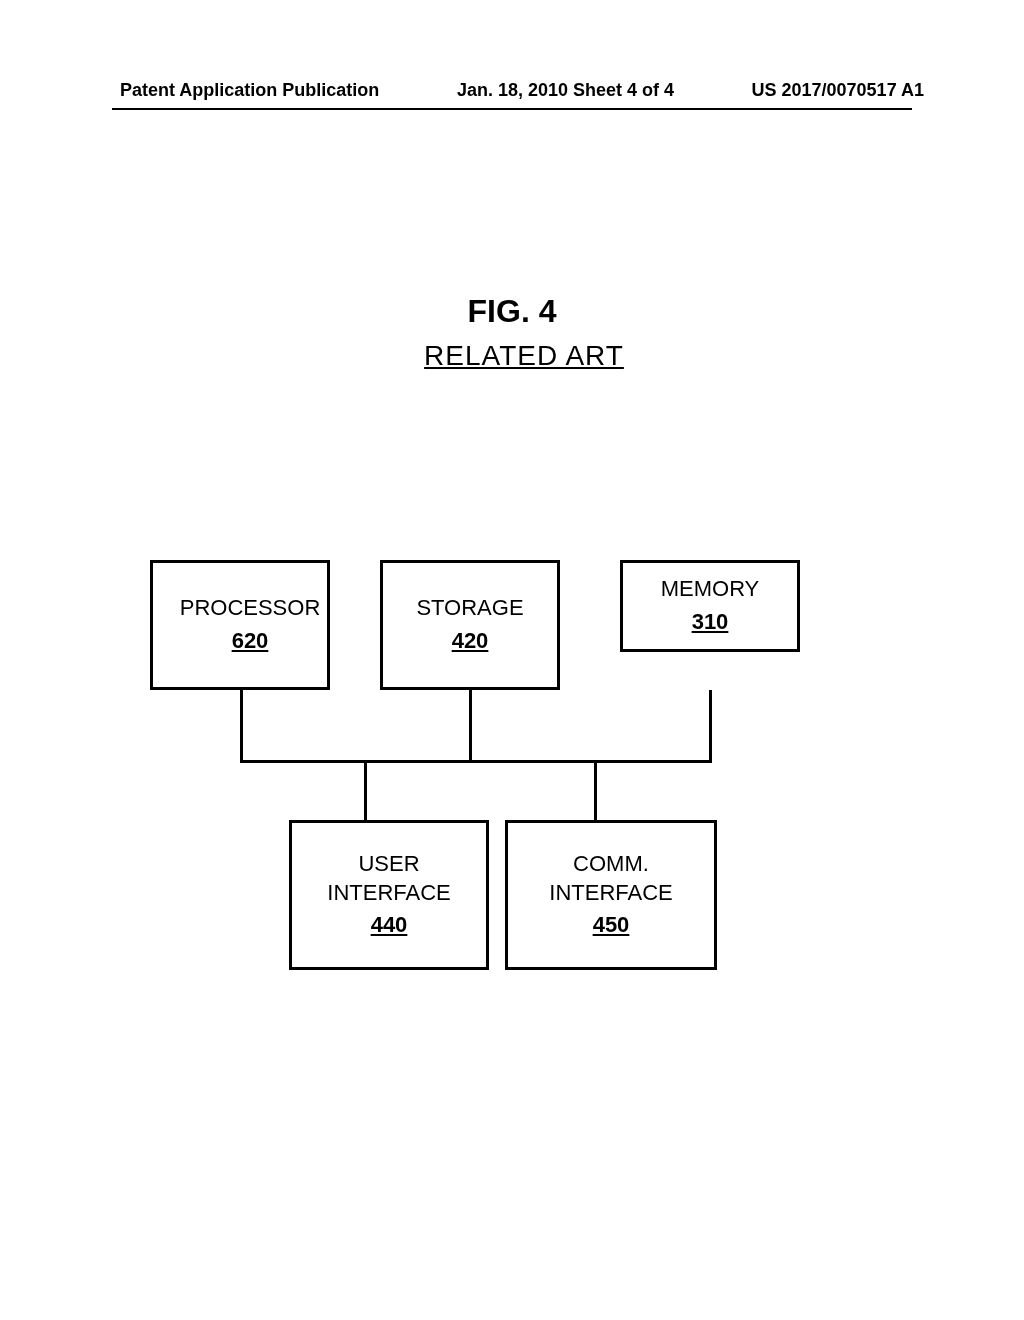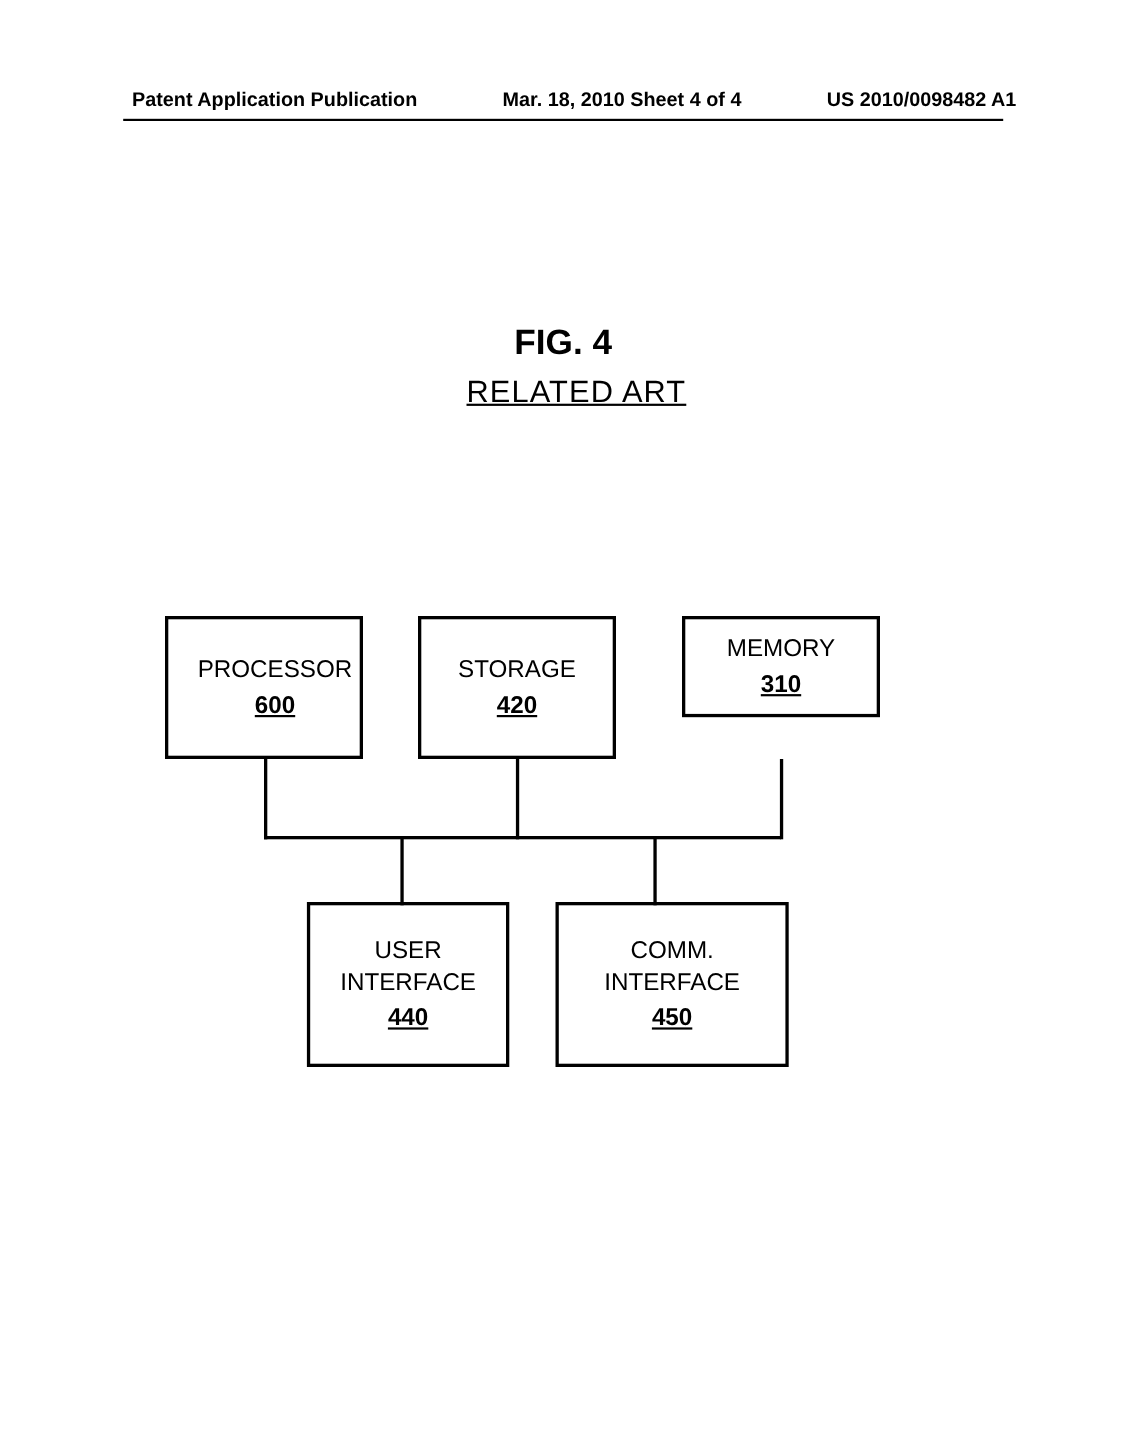--- a/index.html
+++ b/index.html
@@ -72,21 +72,21 @@
   .box .ref {
     font-weight: bold;
     text-decoration: underline;
     margin-top: 4px;
   }
   
   .box-processor { left: 150px; top: 0; width: 180px; height: 130px; padding-left: 20px; }
   .box-storage   { left: 380px; top: 0; width: 180px; height: 130px; align-items: center; }
   .box-memory    { left: 620px; top: 0; width: 180px; height: 92px; }
   
-  .box-ui        { left: 279px; top: 260px; width: 184px; height: 150px; }
+  .box-ui        { left: 289px; top: 260px; width: 200px; height: 150px; }
   .box-comm      { left: 505px; top: 260px; width: 212px; height: 150px; }
   
   .hline {
     position: absolute;
     height: 3px;
     background: #000;
   }
   .vline {
     position: absolute;
     width: 3px;
@@ -100,33 +100,33 @@
   .v-mem  { left: 709px; top: 130px; height: 73px; }
   
   .v-ui   { left: 364px; top: 200px; height: 63px; }
   .v-comm { left: 594px; top: 200px; height: 63px; }
 </style>
 </head>
 <body>
 
 <div class="header">
   <span>Patent Application Publication</span>
-  <span>Mar. 18, 2010  Sheet 4 of 4</span>
-  <span>US 2010/0098482 A1</span>
+  <span>Jan. 18, 2010  Sheet 4 of 4</span>
+  <span>US 2017/0070517 A1</span>
 </div>
 <div class="header-rule"></div>
 
 <div class="fig-title">FIG. 4</div>
 <div class="subtitle">RELATED ART</div>
 
 <div class="diagram">
 
   <div class="box box-processor">
     <span>PROCESSOR</span>
-    <span class="ref">600</span>
+    <span class="ref">620</span>
   </div>
 
   <div class="box box-storage">
     <span>STORAGE</span>
     <span class="ref">420</span>
   </div>
 
   <div class="box box-memory">
     <span>MEMORY</span>
     <span class="ref">310</span>

